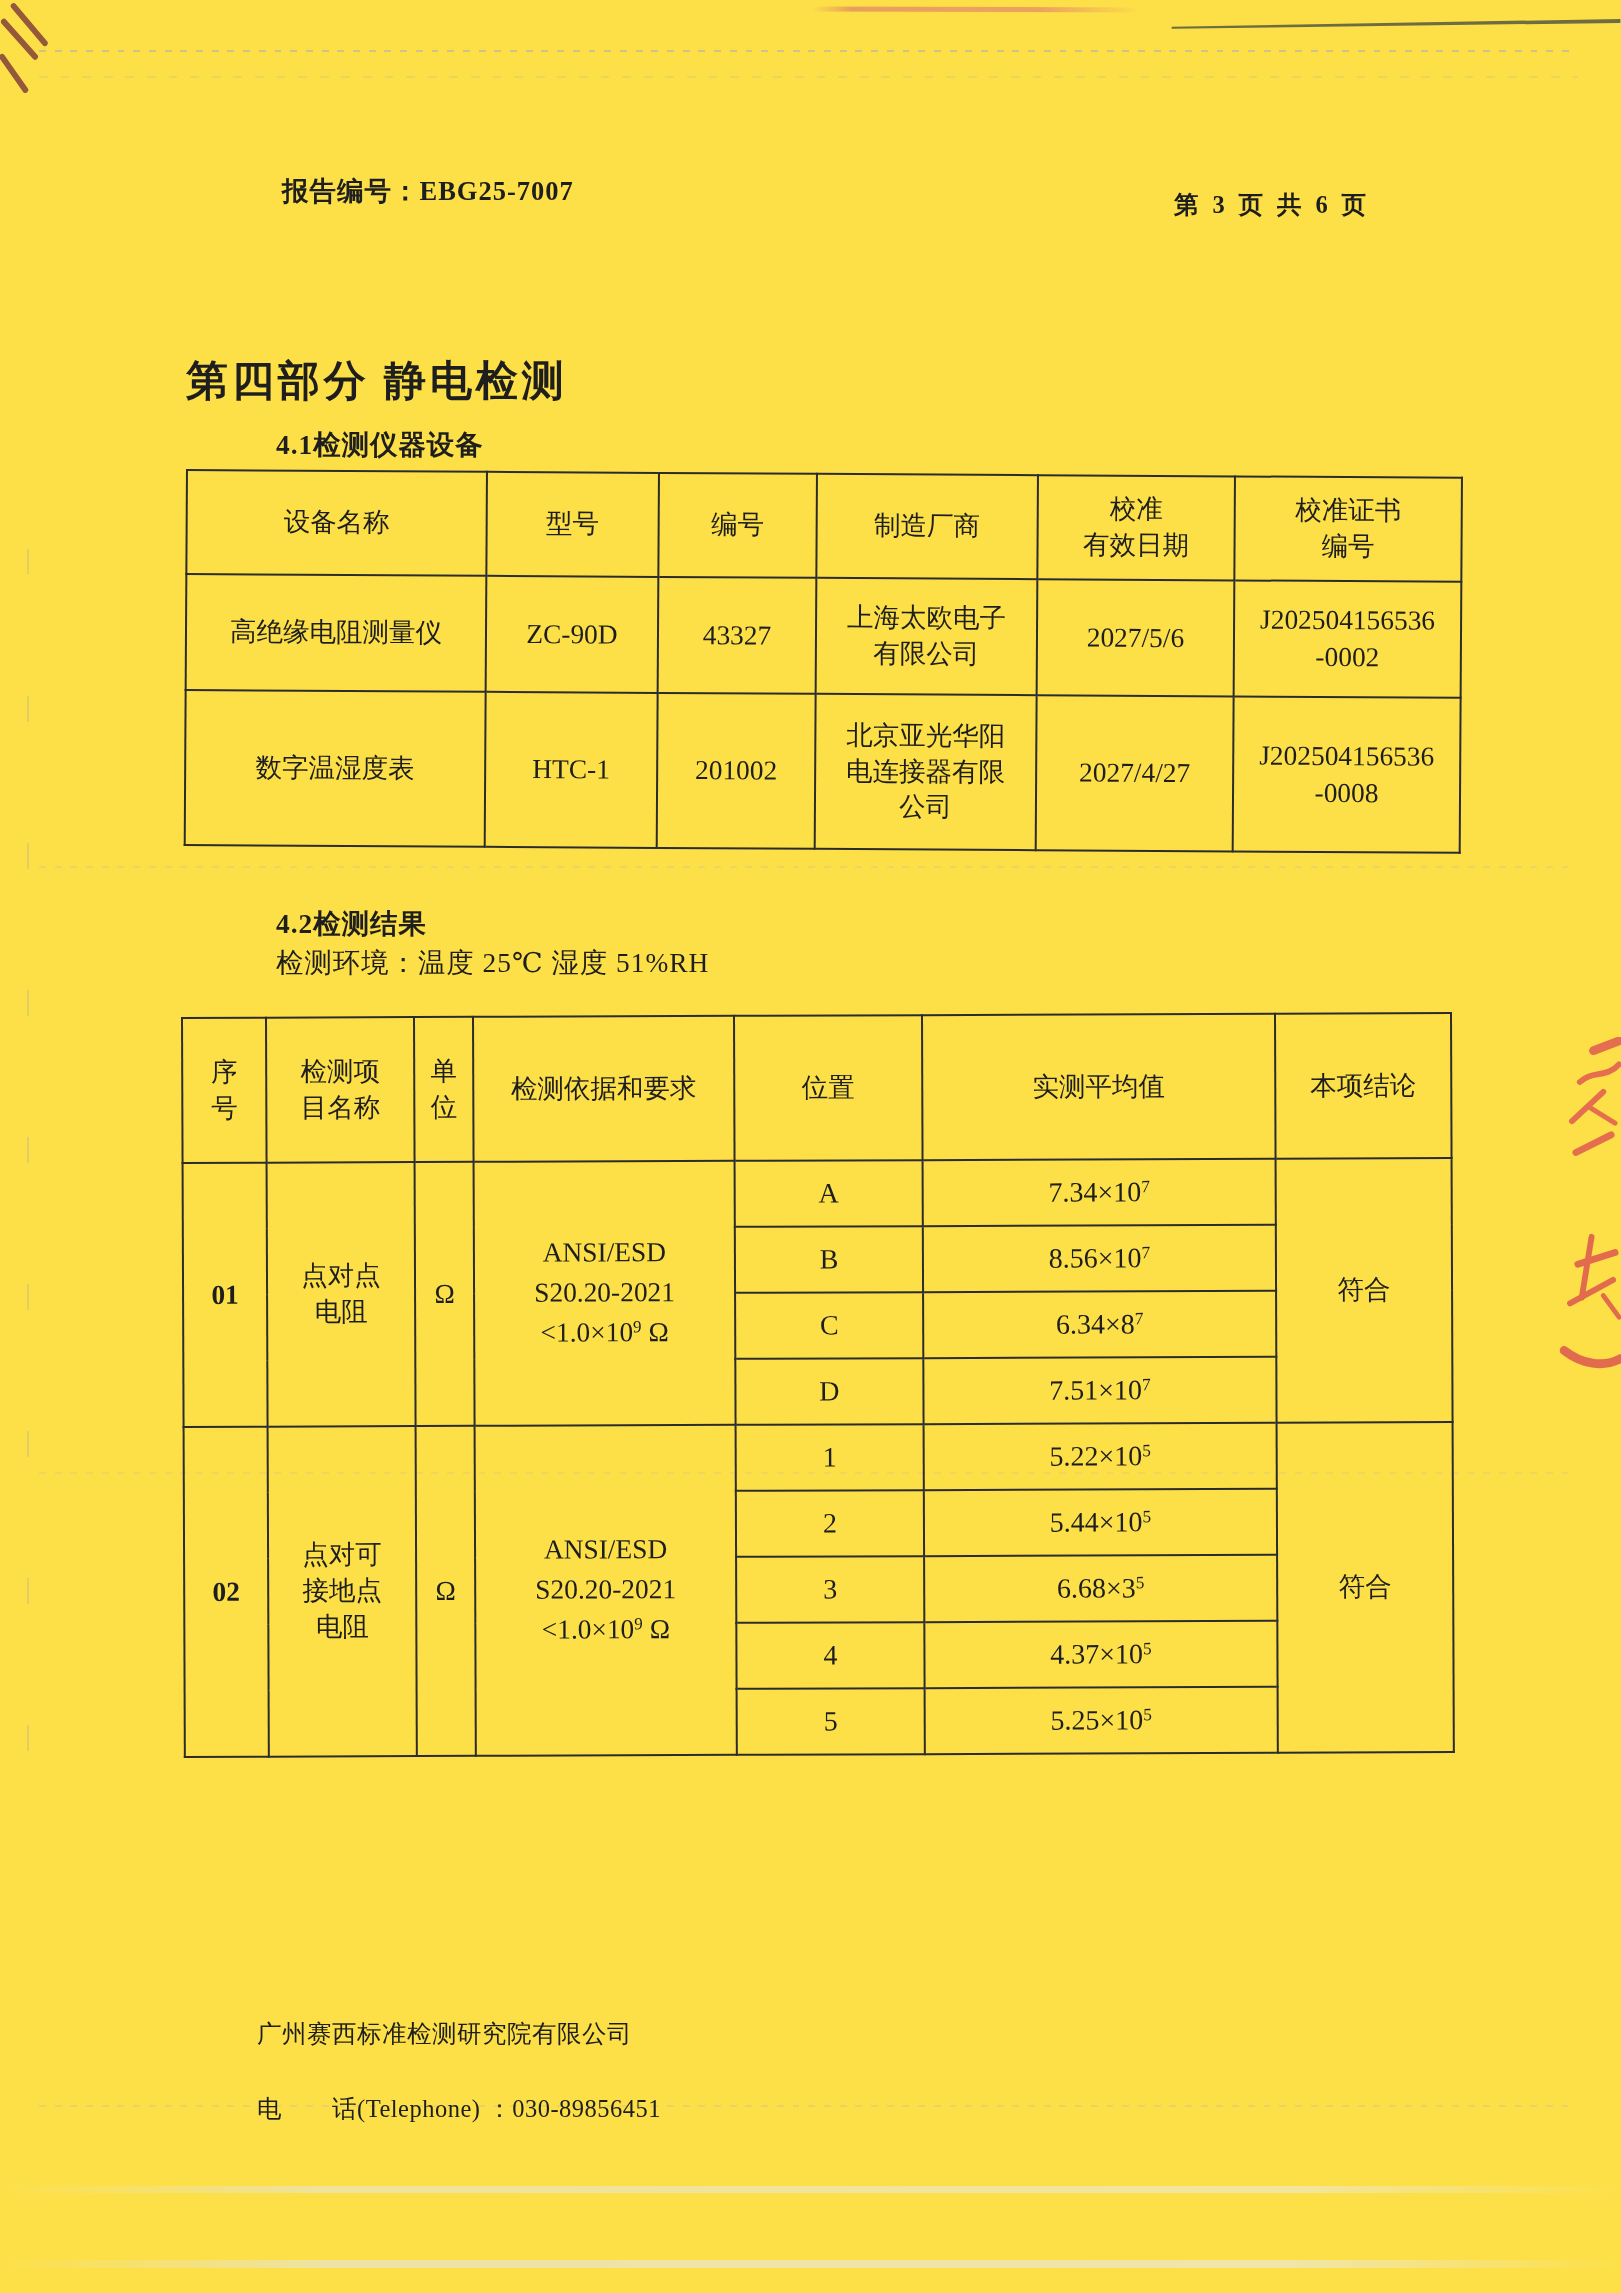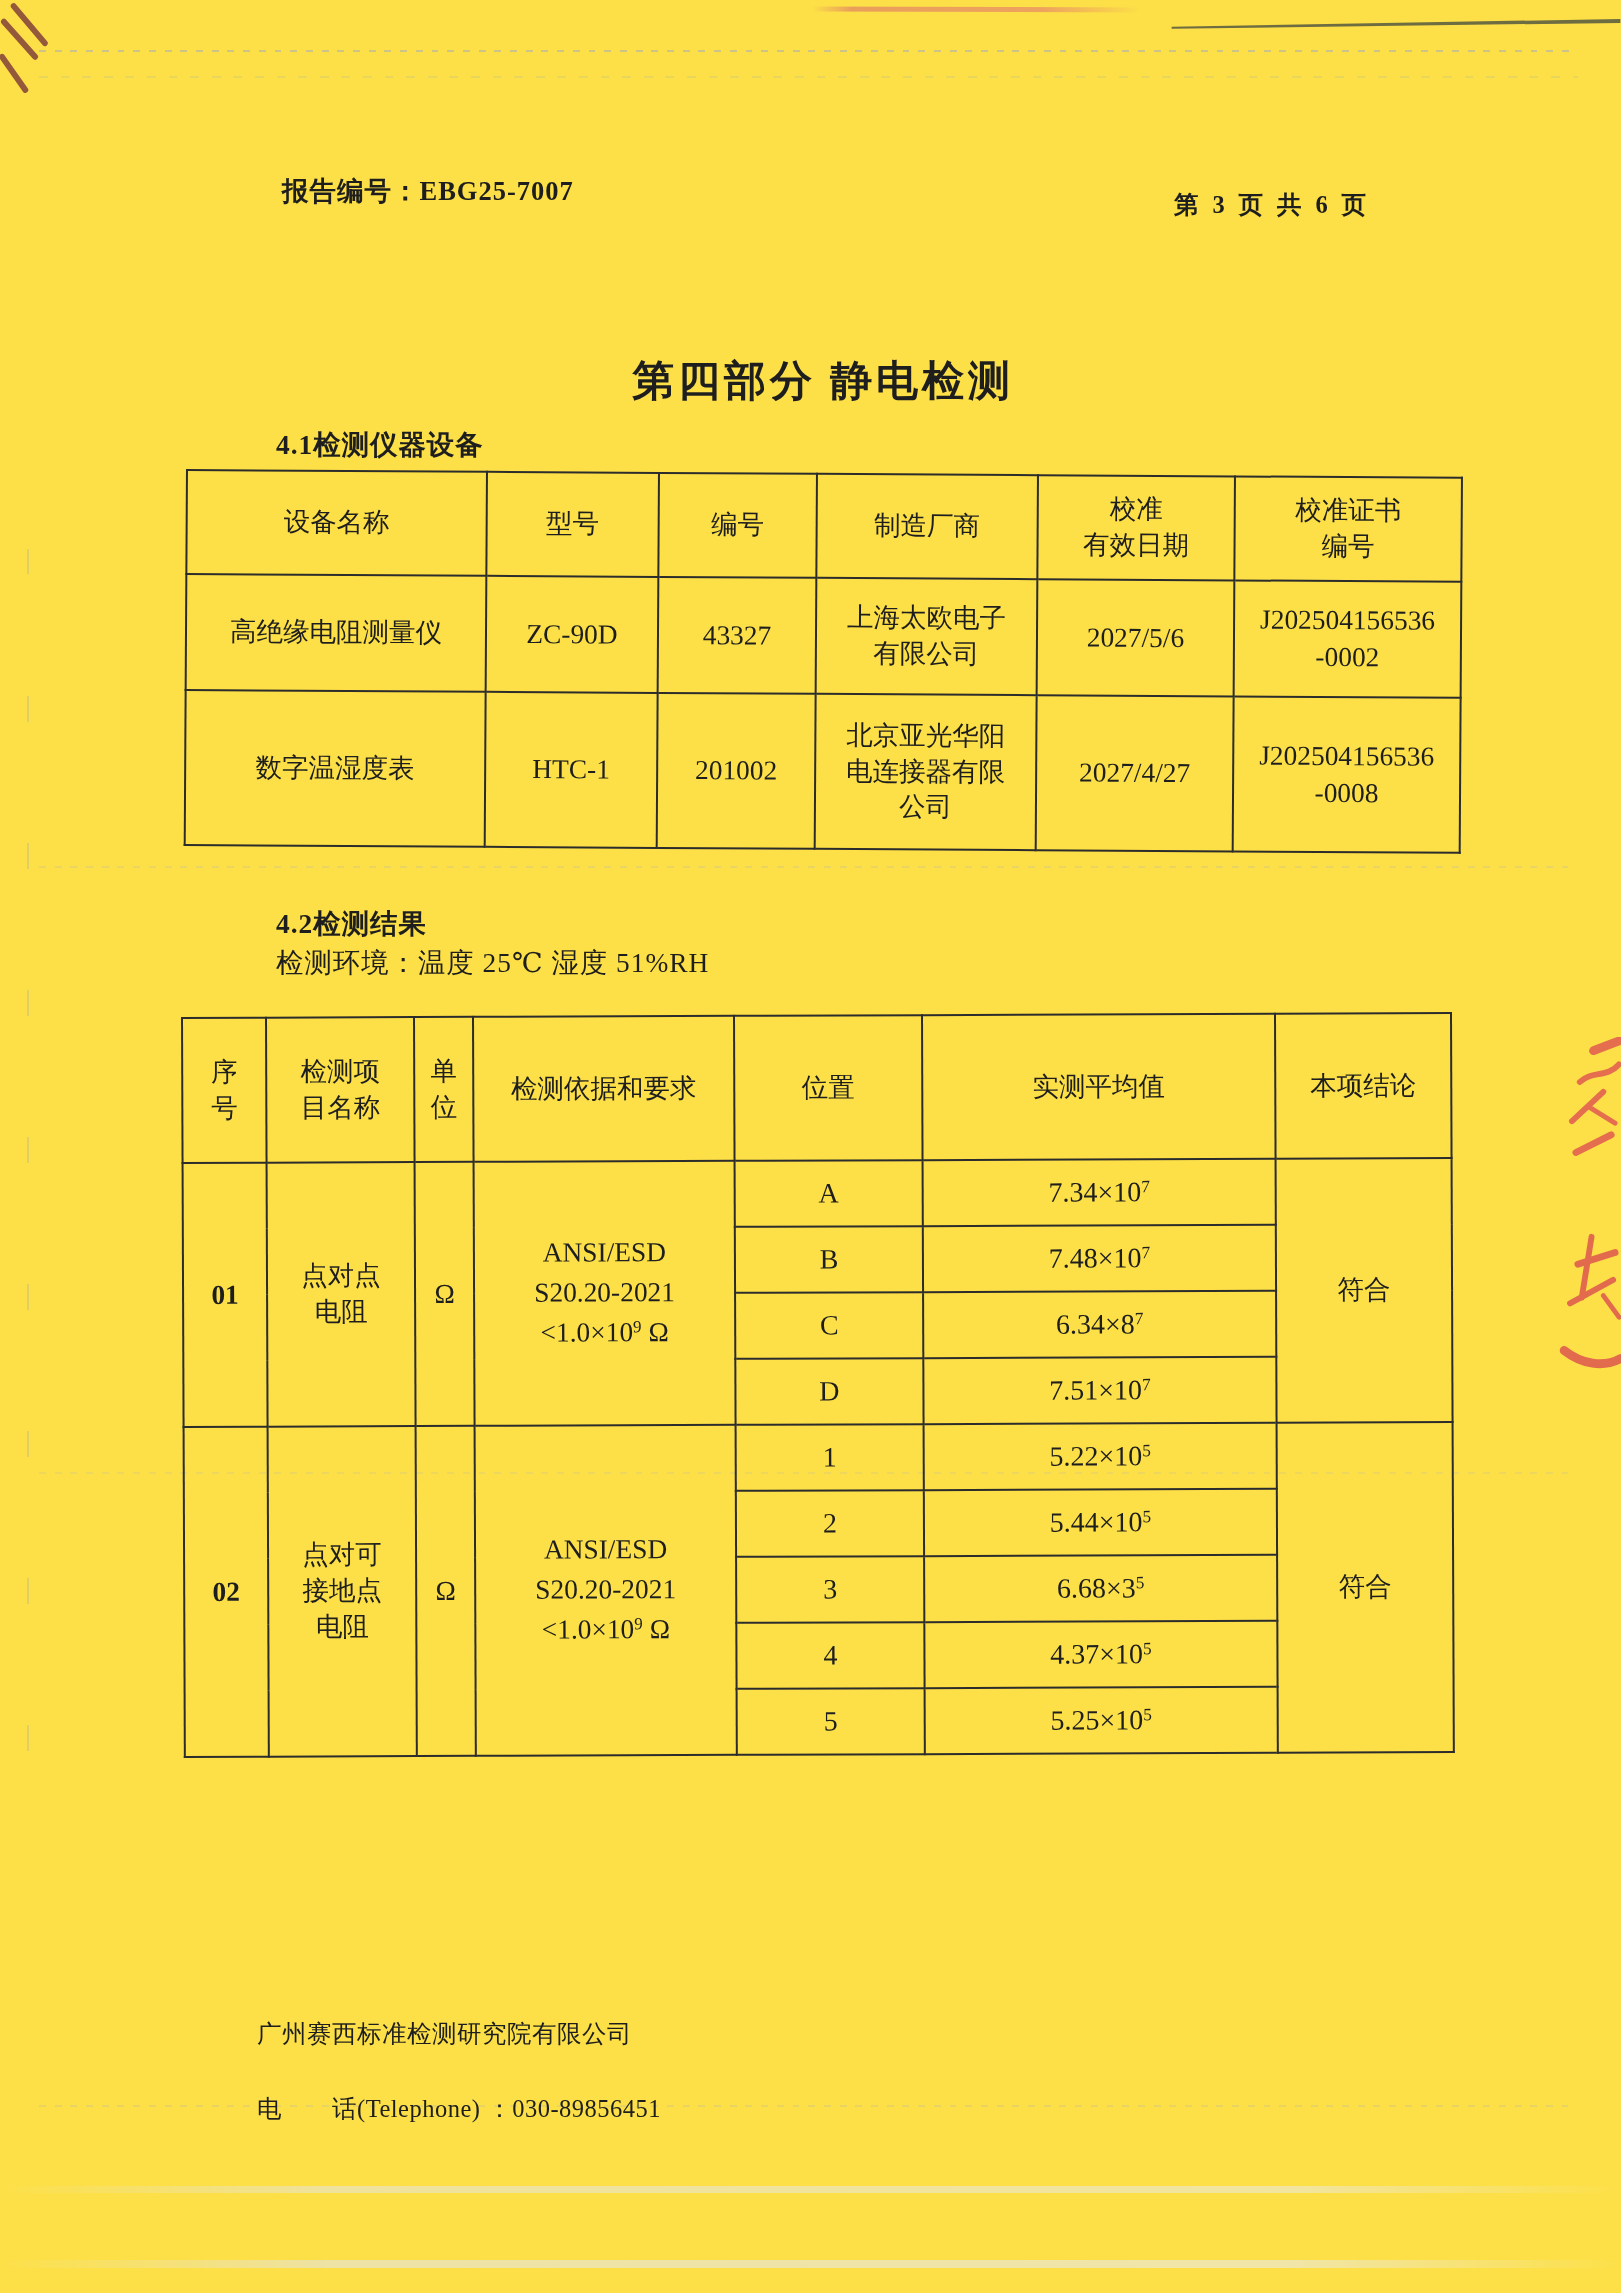--- a/index.html
+++ b/index.html
@@ -10,21 +10,21 @@
     overflow:hidden;
     font-family:"Liberation Serif","DejaVu Serif",serif;
     color:#1e1e1e;
   }
   .abs{position:absolute;}
   .pre{white-space:pre-line;}
   
   .report-no{left:282px;top:173px;font-size:26.5px;font-weight:bold;letter-spacing:1px;}
   .page-ind{left:1174px;top:188px;font-size:24.5px;font-weight:bold;letter-spacing:3.9px;}
   
-  .doc-title{left:186px;top:353px;width:1274px;text-align:center;font-size:42px;font-weight:bold;letter-spacing:3.9px;}
+  .doc-title{left:186px;top:353px;width:1274px;text-align:left;font-size:42px;font-weight:bold;letter-spacing:3.9px;}
   .h41{left:276px;top:427px;font-size:27.4px;font-weight:bold;letter-spacing:1px;}
   .h42{left:276px;top:906px;font-size:27.4px;font-weight:bold;letter-spacing:1px;}
   .envline{left:276px;top:945px;font-size:27.4px;letter-spacing:1px;}
   
   table{border-collapse:collapse;table-layout:fixed;background:transparent;}
   .tbl{position:absolute;}
   .tbl1{left:186px;top:469px;transform:rotate(0.35deg);transform-origin:0 0;}
   .tbl2{left:181px;top:1017px;transform:rotate(-0.22deg);transform-origin:0 0;}
   td,th{border:2px solid #2c2c2c;text-align:center;vertical-align:middle;
         font-weight:normal;padding:2px 3.9px;line-height:1.35;}
@@ -184,21 +184,21 @@
           <div>ANSI/ESD</div>
           <div>S20.20-2021</div>
           <div><span>&lt;1.0×10</span><span class="sup">9</span><span> Ω</span></div>
         </td>
         <td class="val">A</td>
         <td class="val"><span>7.34×10</span><span class="sup">7</span></td>
         <td class="zh" rowspan="4">符合</td>
       </tr>
       <tr style="height:66px;">
         <td class="val">B</td>
-        <td class="val"><span>7.48×10</span><span class="sup">7</span></td>
+        <td class="val"><span>8.56×10</span><span class="sup">7</span></td>
       </tr>
       <tr style="height:66px;">
         <td class="val">C</td>
         <td class="val"><span>6.34×8</span><span class="sup">7</span></td>
       </tr>
       <tr style="height:66px;">
         <td class="val">D</td>
         <td class="val"><span>7.51×10</span><span class="sup">7</span></td>
       </tr>
 

